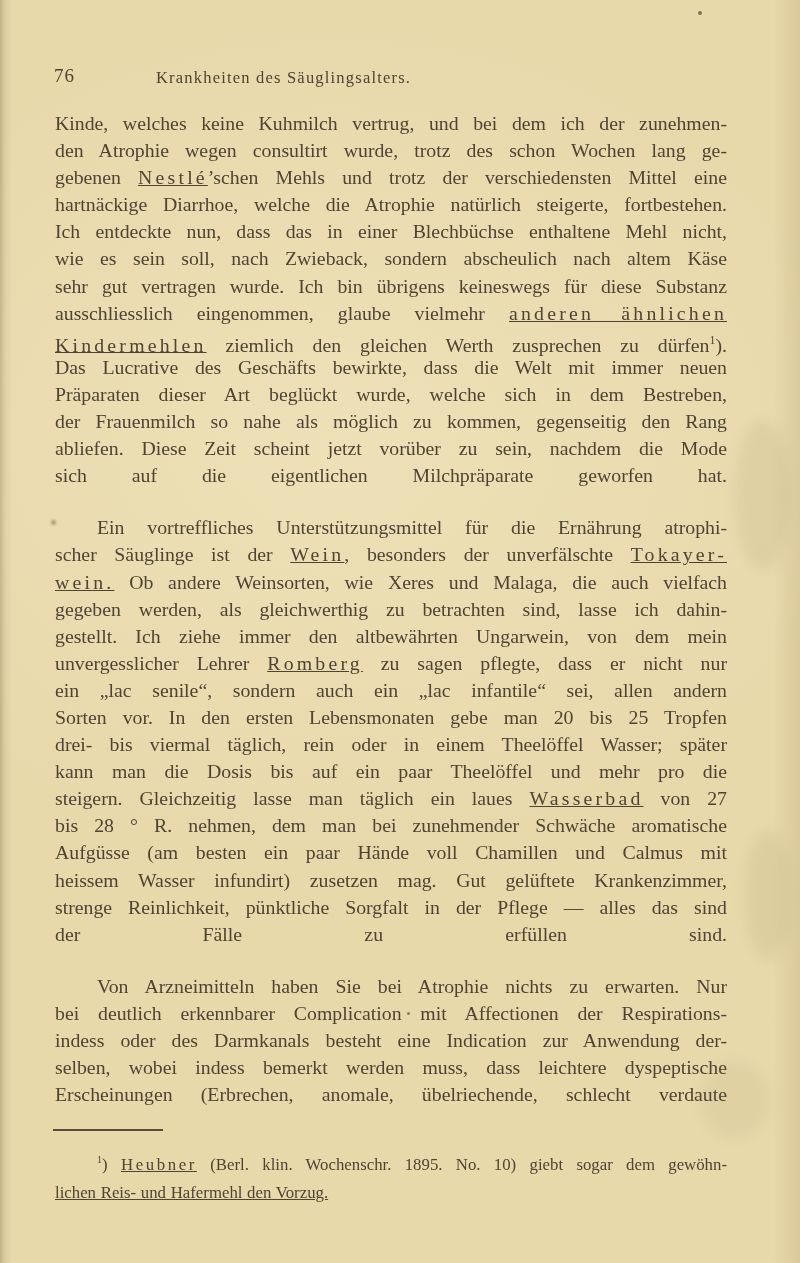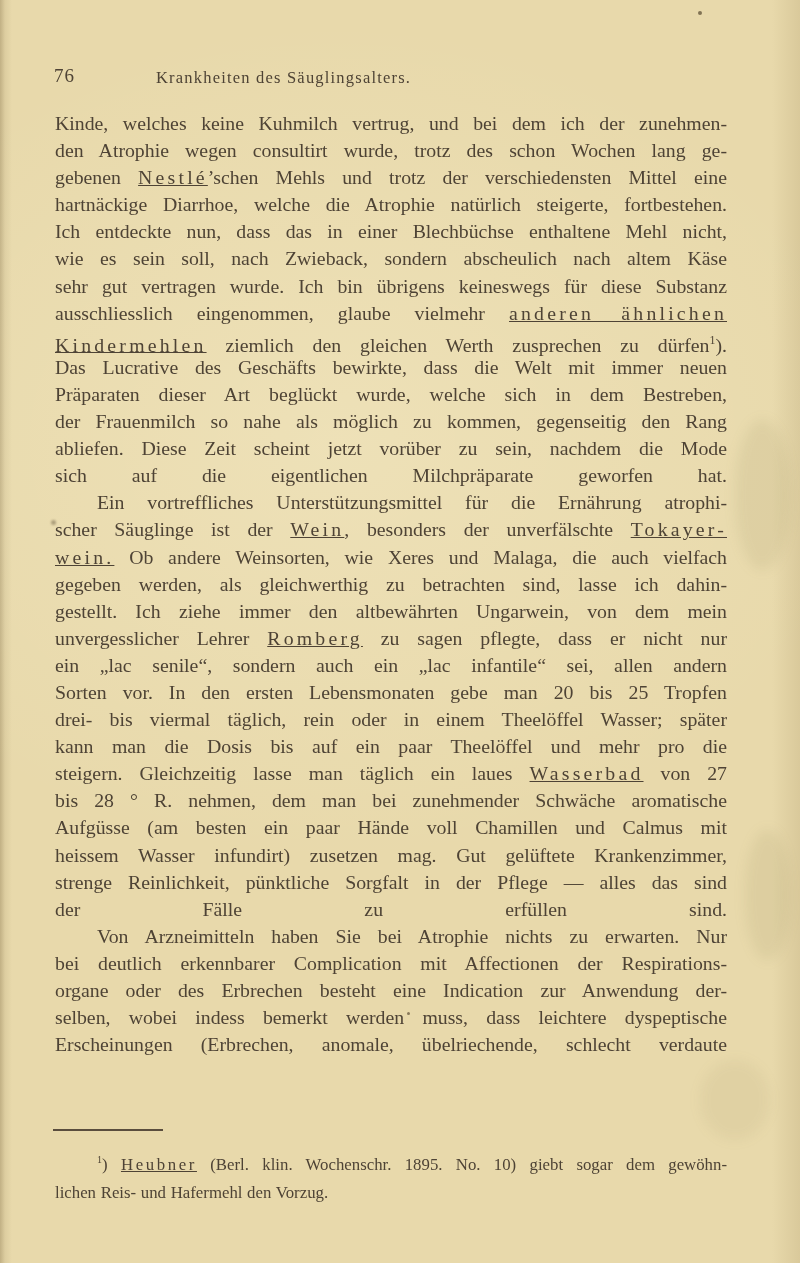--- a/index.html
+++ b/index.html
@@ -62,21 +62,21 @@
     height: 27.1px;
     text-align: justify;
     text-align-last: justify;
     white-space: nowrap;
   }
   .line.end {
     text-align-last: left;
     word-spacing: 0.5px;
     white-space: normal;
   }
-  .line.ind { text-indent: 42px; }
+  .line.ind { text-indent: 42px; margin-top: 25px; }
   .sp { letter-spacing: 3.2px; text-decoration: underline; }
   .sup {
     vertical-align: super;
     font-size: 0.6em;
     letter-spacing: 0;
   }
   #fn-rule {
     position: absolute;
     left: 53px;
     top: 1129px;
@@ -95,20 +95,21 @@
   #footnote .fline {
     line-height: 28px;
     text-align: justify;
     text-align-last: justify;
     white-space: nowrap;
   }
   #footnote .fline.end {
     text-align-last: left;
     word-spacing: 0.5px;
     white-space: normal;
+    text-decoration: underline;
   }
   #footnote .fline.ind { text-indent: 42px; }
   #footnote .sp { letter-spacing: 2.6px; }
 </style>
 </head>
 <body>
 
 <div class="page">
 
   <span class="pagehead-num">76</span>
@@ -141,21 +142,21 @@
       <div class="line">drei- bis viermal täglich, rein oder in einem Theelöffel Wasser; später</div>
       <div class="line">kann man die Dosis bis auf ein paar Theelöffel und mehr pro die</div>
       <div class="line">steigern. Gleichzeitig lasse man täglich ein laues <span class="sp">Wasserbad</span> von 27</div>
       <div class="line">bis 28 ° R. nehmen, dem man bei zunehmender Schwäche aromatische</div>
       <div class="line">Aufgüsse (am besten ein paar Hände voll Chamillen und Calmus mit</div>
       <div class="line">heissem Wasser infundirt) zusetzen mag. Gut gelüftete Krankenzimmer,</div>
       <div class="line">strenge Reinlichkeit, pünktliche Sorgfalt in der Pflege — alles das sind</div>
       <div class="line end">der Fälle zu erfüllen sind.</div>
       <div class="line ind">Von Arzneimitteln haben Sie bei Atrophie nichts zu erwarten. Nur</div>
       <div class="line">bei deutlich erkennbarer Complication mit Affectionen der Respirations-</div>
-      <div class="line">organe oder des Erbrechen besteht eine Indication zur Anwendung der-</div>
+      <div class="line">indess oder des Darmkanals besteht eine Indication zur Anwendung der-</div>
       <div class="line">selben, wobei indess bemerkt werden muss, dass leichtere dyspeptische</div>
       <div class="line">Erscheinungen (Erbrechen, anomale, übelriechende, schlecht verdaute</div>
     </div>
 
   <div id="fn-rule"></div>
 
   <div id="footnote">
       <div class="fline ind"><span class="sup">1</span>) <span class="sp">Heubner</span> (Berl. klin. Wochenschr. 1895. No. 10) giebt sogar dem gewöhn-</div>
       <div class="fline end">lichen Reis- und Hafermehl den Vorzug.</div>
     </div>

